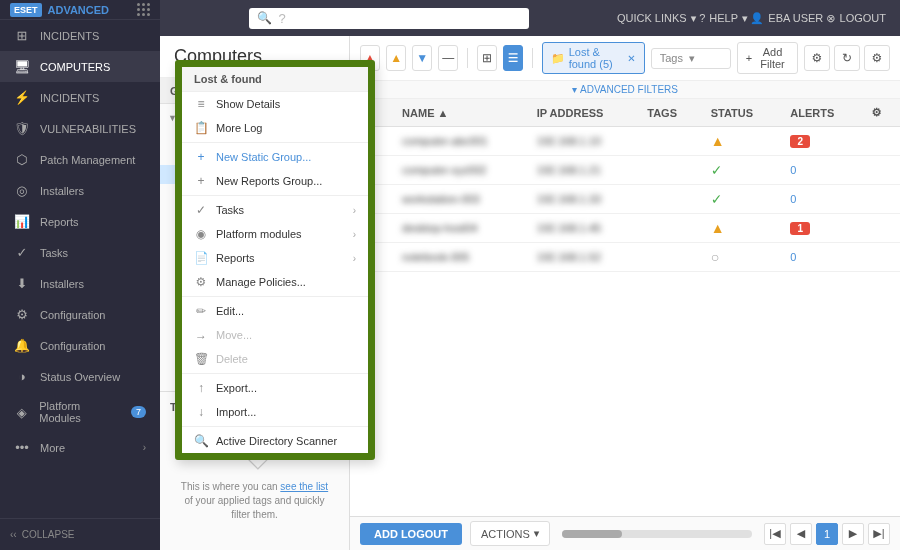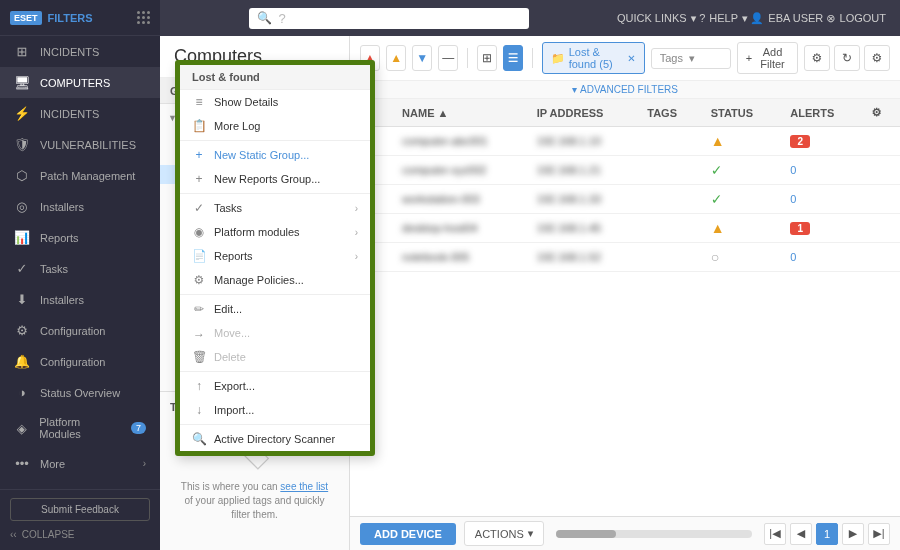--- a/index.html
+++ b/index.html
@@ -13,21 +13,21 @@
       display: flex;
       flex-direction: column;
       flex-shrink: 0;
       height: 550px;
     }
     .sidebar-header {
       display: flex;
       align-items: center;
       padding: 8px 10px;
       border-bottom: 1px solid #3a3a4a;
-      height: 36px;
+      height: 20px;
     }
     .sidebar-logo {
       color: #4a90d9;
       font-weight: bold;
       font-size: 11px;
       display: flex;
       align-items: center;
       gap: 6px;
     }
     .logo-box {
@@ -392,21 +392,21 @@
       font-size: 11px;
       color: #555;
       cursor: pointer;
       gap: 4px;
     }
     .context-menu {
       position: absolute;
       top: 60px;
       left: 175px;
       background: white;
-      border: 5px solid #4d7c0f;
+      border: 7px solid #4d7c0f;
       border-radius: 3px;
       box-shadow: 2px 4px 12px rgba(0,0,0,0.18);
       width: 200px;
       z-index: 200;
       font-size: 11px;
       overflow: hidden;
     }
     .ctx-header {
       background: #f5f5f5;
       padding: 6px 12px;
@@ -429,21 +429,21 @@
     .ctx-divider { border: none; border-top: 1px solid #eee; margin: 2px 0; }
     .ctx-item.disabled { color: #bbb; cursor: default; }
   </style>
 </head>
 <body>
 
 <div class="sidebar">
   <div class="sidebar-header">
     <div class="sidebar-logo">
       <span class="logo-box">ESET</span>
-      <span>FILTERS</span>
+      <span>ADVANCED</span>
     </div>
     <div class="dots-icon">
       <div class="dot"></div>
         <div class="dot"></div>
         <div class="dot"></div>
       <div class="dot"></div>
         <div class="dot"></div>
         <div class="dot"></div>
       <div class="dot"></div>
         <div class="dot"></div>
@@ -504,21 +504,20 @@
       <span>Platform Modules</span>
       <span class="nav-badge">7</span>
     </div>
     <div class="nav-item">
       <span class="nav-icon">•••</span>
       <span>More</span>
       <span style="margin-left:auto;font-size:10px;color:#888;">›</span>
     </div>
   </div>
   <div class="sidebar-footer">
-    <button class="submit-feedback">Submit Feedback</button>
     <div class="collapse-btn">
       <span>‹‹</span>
       <span>COLLAPSE</span>
     </div>
   </div>
 </div>
 
 <div class="main">
 
   <div class="topbar">
@@ -728,21 +727,21 @@
               <td></td>
               <td><span class="status-circle">○</span></td>
               <td><span class="alert-badge-blue">0</span></td>
               <td></td>
             </tr>
           </tbody>
         </table>
       </div>
 
       <div class="table-footer">
-        <button class="add-device-btn">ADD DEVICE</button>
+        <button class="add-device-btn">ADD LOGOUT</button>
         <div class="actions-btn">
           <span>ACTIONS</span>
           <span>▾</span>
         </div>
         <div class="scroll-bar-area">
           <div class="scroll-thumb"></div>
         </div>
         <div class="pagination">
           <div class="page-btn">|◀</div>
           <div class="page-btn">◀</div>

